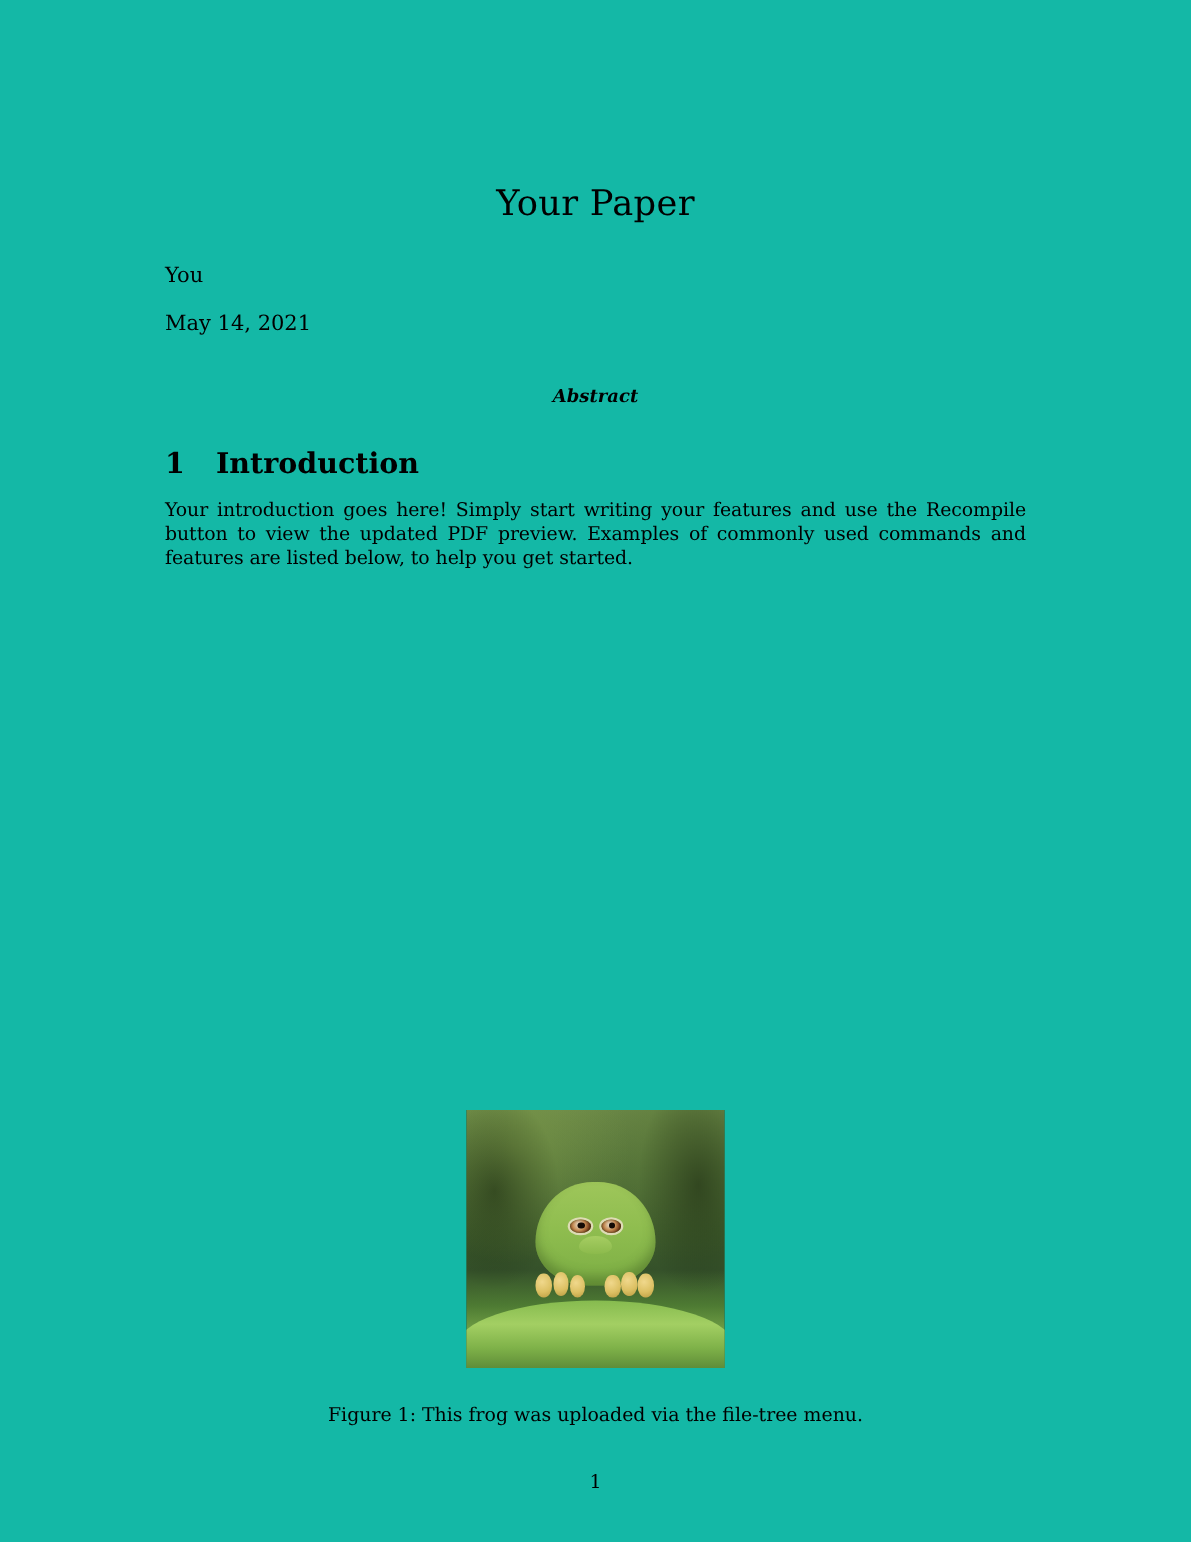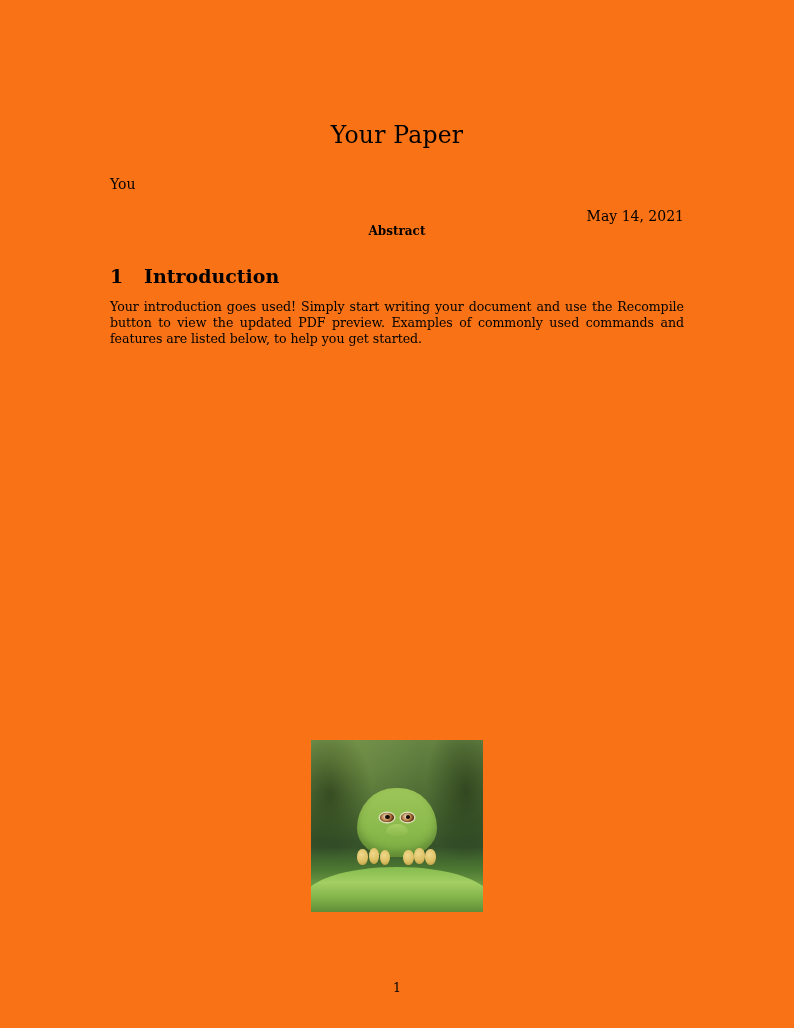--- a/index.html
+++ b/index.html
@@ -11,21 +11,21 @@
     width: 794px;
     height: 1028px;
     font-family: "Liberation Serif", serif;
     color: #000000;
     overflow: hidden;
   }
   .page {
     position: relative;
     width: 794px;
     height: 1028px;
-    background: #f97316;
+    background: #14b8a6;
     box-sizing: border-box;
     padding: 0;
   }
   .content {
     position: absolute;
     left: 110px;
     top: 0;
     width: 574px;
   }
   .doc-title {
@@ -36,30 +36,32 @@
     margin: 0;
     padding-top: 121px;
     font-family: "DejaVu Serif", serif;
   }
   .doc-author {
     font-size: 14px;
     margin-top: 27px;
     font-family: "DejaVu Serif", serif;
   }
   .doc-date {
-    text-align: right;
+    text-align: left;
     font-size: 14px;
     margin-top: 16px;
     font-family: "DejaVu Serif", serif;
   }
   .abstract-heading {
     text-align: center;
     font-size: 12px;
     font-weight: bold;
-    font-family: "DejaVu Serif", serif;
+    margin-top: 33px;
+    font-family: "DejaVu Serif", serif;
+    font-style: italic;
   }
   .abstract-body {
     font-size: 12.3px;
     margin-top: 8px;
     padding-left: 50px;
     padding-right: 50px;
     font-family: "DejaVu Serif", serif;
   }
   .section-heading {
     margin-top: 27px;
@@ -213,21 +215,21 @@
     <div class="doc-date">May 14, 2021</div>
 
     <div class="abstract-heading">Abstract</div>
 
 
     <div class="section-heading">
       <span class="section-number">1</span>
       <span>Introduction</span>
     </div>
 
-    <p class="body-text">Your introduction goes used! Simply start writing your document and use the Recompile button to view the updated PDF preview. Examples of commonly used commands and features are listed below, to help you get started.</p>
+    <p class="body-text">Your introduction goes here! Simply start writing your features and use the Recompile button to view the updated PDF preview. Examples of commonly used commands and features are listed below, to help you get started.</p>
 
   </div>
 
   <div class="figure-block">
     <div class="figure-image">
       <div class="fi-bg"></div>
       <div class="fi-dark-left"></div>
       <div class="fi-dark-right"></div>
       <div class="frog-head">
         <div class="frog-snout"></div>
@@ -241,17 +243,18 @@
       <div class="frog-toes">
         <span class="toe"></span>
         <span class="toe"></span>
         <span class="toe"></span>
         <span class="toe"></span>
         <span class="toe"></span>
         <span class="toe"></span>
       </div>
       <div class="frog-leaf"></div>
     </div>
+    <div class="figure-caption">Figure 1: This frog was uploaded via the file-tree menu.</div>
   </div>
 
   <div class="page-number">1</div>
 
 </div>
 
 </body></html>

